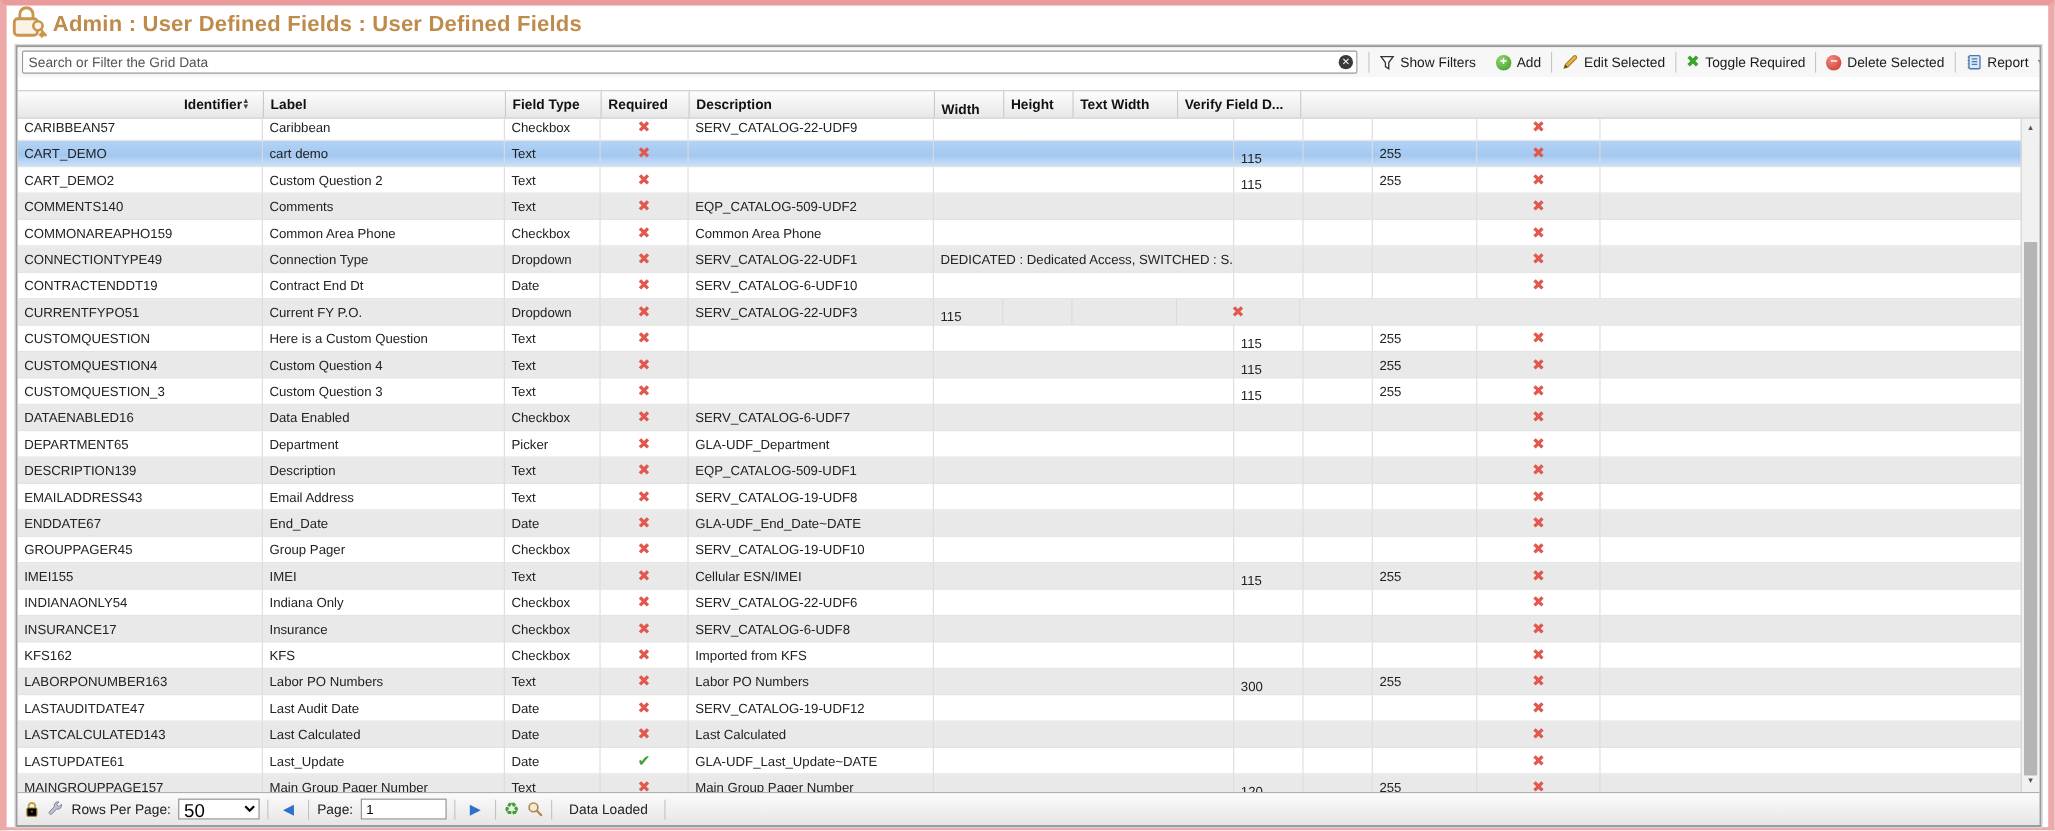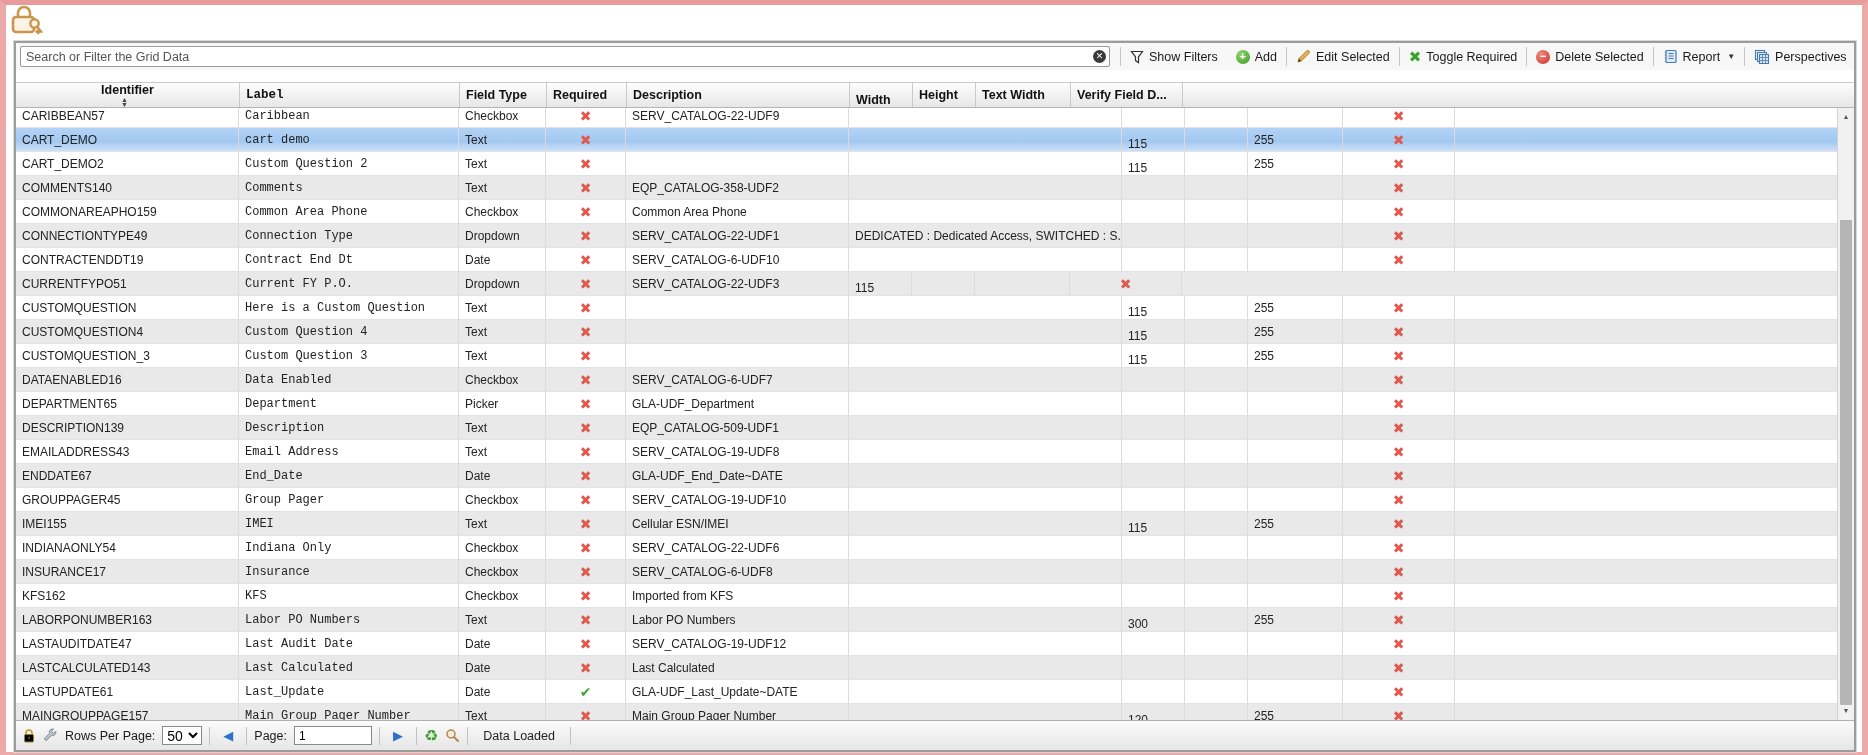--- a/index.html
+++ b/index.html
@@ -34,21 +34,21 @@
     overflow: hidden;
   }
   
   .toolbar {
     flex: 0 0 27px;
     display: flex; align-items: center;
     background: #f7f7f7;
     padding: 2px 4px;
     white-space: nowrap;
   }
-  .search-wrap { position: relative; width: 1090px; flex: 0 0 auto; margin-right: 10px; }
+  .search-wrap { position: relative; width: 1214px; flex: 0 0 auto; margin-right: 10px; }
   .search-input {
     width: 100%; height: 21px;
     border: 1px solid #9a9a9a; border-radius: 2px;
     padding: 0 22px 0 5px; font-size: 12.5px; color: #333;
     font-family: "Liberation Sans", sans-serif;
   }
   .search-input::placeholder { color: #555; opacity: 1; }
   .clear-btn {
     position: absolute; right: 4px; top: 4px;
     width: 13px; height: 13px; border-radius: 50%;
@@ -85,38 +85,38 @@
     font-weight: 700; font-size: 12.5px; color: #111;
   }
   .hcell {
     display: flex; align-items: center;
     padding: 0 6px;
     border-left: 1px solid #c9c9c9;
     white-space: nowrap; overflow: hidden;
     cursor: pointer;
   }
   .hcell:first-child { border-left: none; }
-  .hcell.c-ident { justify-content: flex-end; flex-direction: column; }
+  .hcell.c-ident { justify-content: flex-end; }
   .sort { display: flex; flex-direction: column; line-height: 5px; font-size: 7px; color: #444; margin-right: 6px; }
   .grid-body { flex: 1 1 auto; position: relative; overflow: hidden; background: #fff; }
   .rows-clip { position: absolute; inset: 0; overflow: hidden; }
   .grid-row { display: flex; height: 24px; background: #fff; cursor: pointer; }
   .grid-row:first-child { margin-top: -4px; }
   .grid-row:nth-child(even) { background: #e9e9e9; }
   .grid-row.selected { background: linear-gradient(#b3d3f6, #a3c8f0 55%, #cfe3fa); }
   .cell {
     height: 100%; display: flex; align-items: center;
     padding: 0 6px;
     border-right: 1px solid #dcdcdc;
     border-bottom: 1px solid #e3e3e3;
     white-space: nowrap; overflow: hidden; text-overflow: ellipsis;
     font-size: 12px; color: #222;
   }
   .cell.icon-cell { justify-content: center; }
-  .c-ident { width: 223px; } .c-label { width: 220px; font-family: Liberation Mono, monospace; } .c-ftype { width: 87px; }
+  .c-ident { width: 223px; } .c-label { width: 220px; } .c-ftype { width: 87px; }
   .c-req   { width: 80px;  } .c-desc  { width: 223px; } .c-dd    { width: 273px; }
   .c-w     { width: 63px; align-items: flex-end;  } .c-h     { width: 63px;  } .c-tw    { width: 95px; }
   .c-ver   { width: 112px; } .c-fill  { flex: 1 1 auto; border-right: none; }
   .x-mark { color: #e0584e; font-size: 14px; font-weight: 700; }
   .check-mark { color: #3fa33c; font-size: 14px; font-weight: 700; }
   
   .vscroll {
     position: absolute; top: 0; right: 0; width: 17px; height: 100%;
     background: #f1f1f1; border-left: 1px solid #d2d2d2;
   }
@@ -135,22 +135,22 @@
   .footer {
     flex: 0 0 30px;
     border-top: 1px solid #b0b0b0;
     background: linear-gradient(#fbfbfb, #e6e6e6);
     display: flex; align-items: center;
     padding: 0 6px; gap: 7px;
     font-size: 12.5px; color: #1a1a1a; white-space: nowrap;
   }
   .f-sep { width: 1px; height: 18px; background: #c2c2c2; }
   .rpp-select {
-    width: 40px; height: 19px; border: 1px solid #8a8a8a;
-    font-size: 14px; font-family: "Liberation Sans", sans-serif; background: #fff;
+    width: 74px; height: 19px; border: 1px solid #8a8a8a;
+    font-size: 17px; font-family: "Liberation Sans", sans-serif; background: #fff;
   }
   .page-input {
     width: 78px; height: 19px; border: 1px solid #8a8a8a;
     font-size: 12px; padding: 0 4px; font-family: "Liberation Sans", sans-serif;
   }
   .nav-arrow { color: #2f6fce; font-size: 13px; cursor: pointer; padding: 0 6px; }
   .recycle { color: #3da32f; font-size: 16px; cursor: pointer; }
   .status-text { color: #222; padding: 0 8px; }
 </style>
 </head>
@@ -158,20 +158,21 @@
 
 <div class="page">
 
   <div class="title-bar">
     <svg class="title-icon" viewBox="0 0 36 36">
       <path d="M10 16 v-5 a6 6 0 0 1 12 0 v5" fill="none" stroke="#c9964f" stroke-width="2.6"></path>
       <rect x="5" y="15" width="21" height="15" rx="3" fill="#faf3e6" stroke="#c9964f" stroke-width="2.6"></rect>
       <circle cx="26.5" cy="21.5" r="4.2" fill="#faf3e6" stroke="#c9964f" stroke-width="2.4"></circle>
       <path d="M29 24.5 l4.5 5.5 m-3.2-2 l-2 1.8 m3.6-0.4 l-2 1.8" fill="none" stroke="#c9964f" stroke-width="2.2" stroke-linecap="round"></path>
     </svg>
+    <div class="page-title">Admin : User Defined Fields : User Defined Fields</div>
   </div>
 
   <div class="panel">
 
     <div class="toolbar">
       <div class="search-wrap">
         <input class="search-input" type="text" placeholder="Search or Filter the Grid Data" style="">
         <span class="clear-btn">✕</span>
       </div>
       <div class="tb-sep"></div>
@@ -319,21 +320,21 @@
               </div>
     <div class="cell c-fill"></div>
   </div>
             <div class="grid-row">
     <div class="cell c-ident">COMMENTS140</div>
     <div class="cell c-label">Comments</div>
     <div class="cell c-ftype">Text</div>
     <div class="cell c-req icon-cell">
                 <span class="x-mark">✖</span>
               </div>
-    <div class="cell c-desc">EQP_CATALOG-358-UDF2</div>
+    <div class="cell c-desc">EQP_CATALOG-509-UDF2</div>
     <div class="cell c-dd"></div>
     <div class="cell c-w"></div>
     <div class="cell c-h"></div>
     <div class="cell c-tw"></div>
     <div class="cell c-ver icon-cell">
                 <span class="x-mark">✖</span>
               </div>
     <div class="cell c-fill"></div>
   </div>
             <div class="grid-row">

